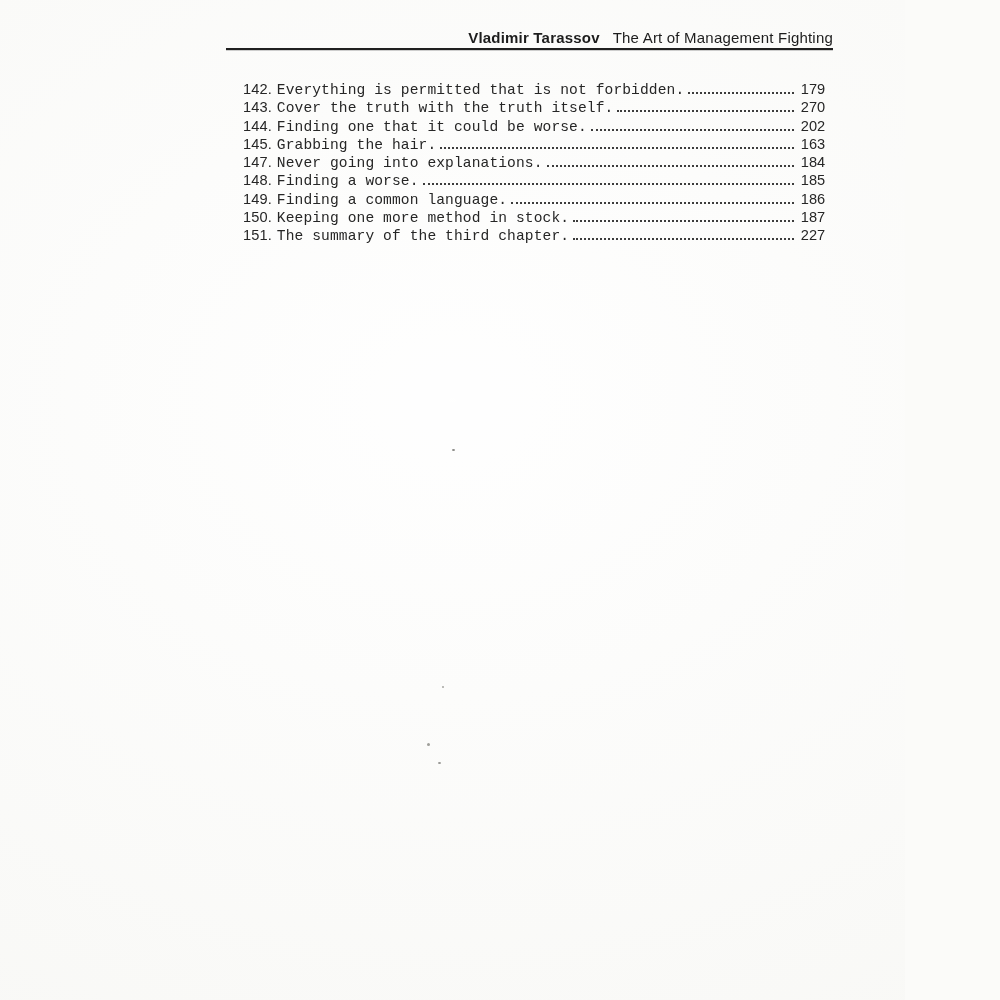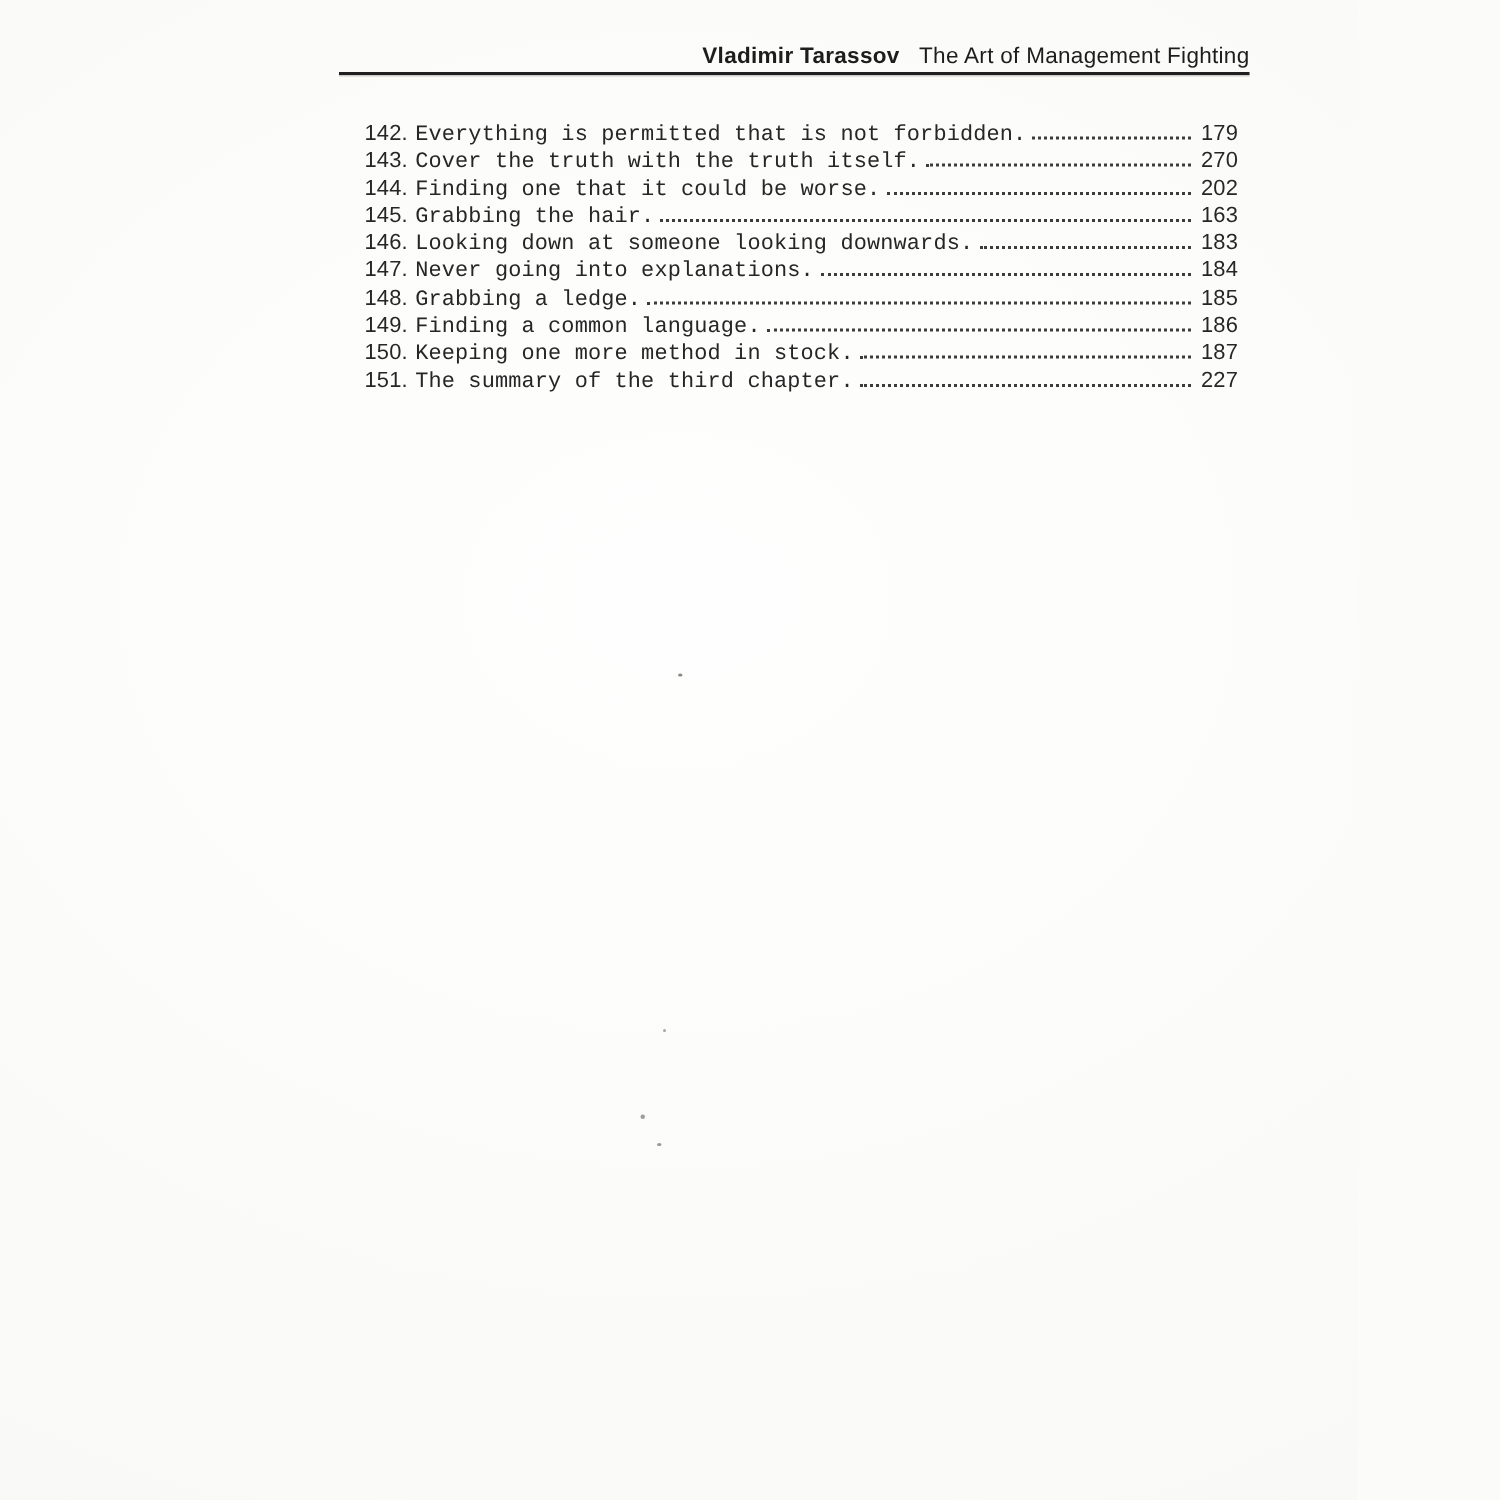--- a/index.html
+++ b/index.html
@@ -133,37 +133,31 @@
       <span class="toc-page">202</span>
     </div>
 
     <div class="toc-row">
       <span class="toc-num">145.</span>
       <span class="toc-title">Grabbing the hair.</span>
       <span class="toc-dots"></span>
       <span class="toc-page">163</span>
     </div>
 
-    <div class="toc-row">
-      <span class="toc-num">146.</span>
-      <span class="toc-title">Looking down at someone looking downwards.</span>
-      <span class="toc-dots"></span>
-      <span class="toc-page">183</span>
-    </div>
 
     <div class="toc-row">
       <span class="toc-num">147.</span>
       <span class="toc-title">Never going into explanations.</span>
       <span class="toc-dots"></span>
       <span class="toc-page">184</span>
     </div>
 
     <div class="toc-row">
       <span class="toc-num">148.</span>
-      <span class="toc-title">Grabbing a ledge.</span>
+      <span class="toc-title">Finding a worse.</span>
       <span class="toc-dots"></span>
       <span class="toc-page">185</span>
     </div>
 
     <div class="toc-row">
       <span class="toc-num">149.</span>
       <span class="toc-title">Finding a common language.</span>
       <span class="toc-dots"></span>
       <span class="toc-page">186</span>
     </div>

